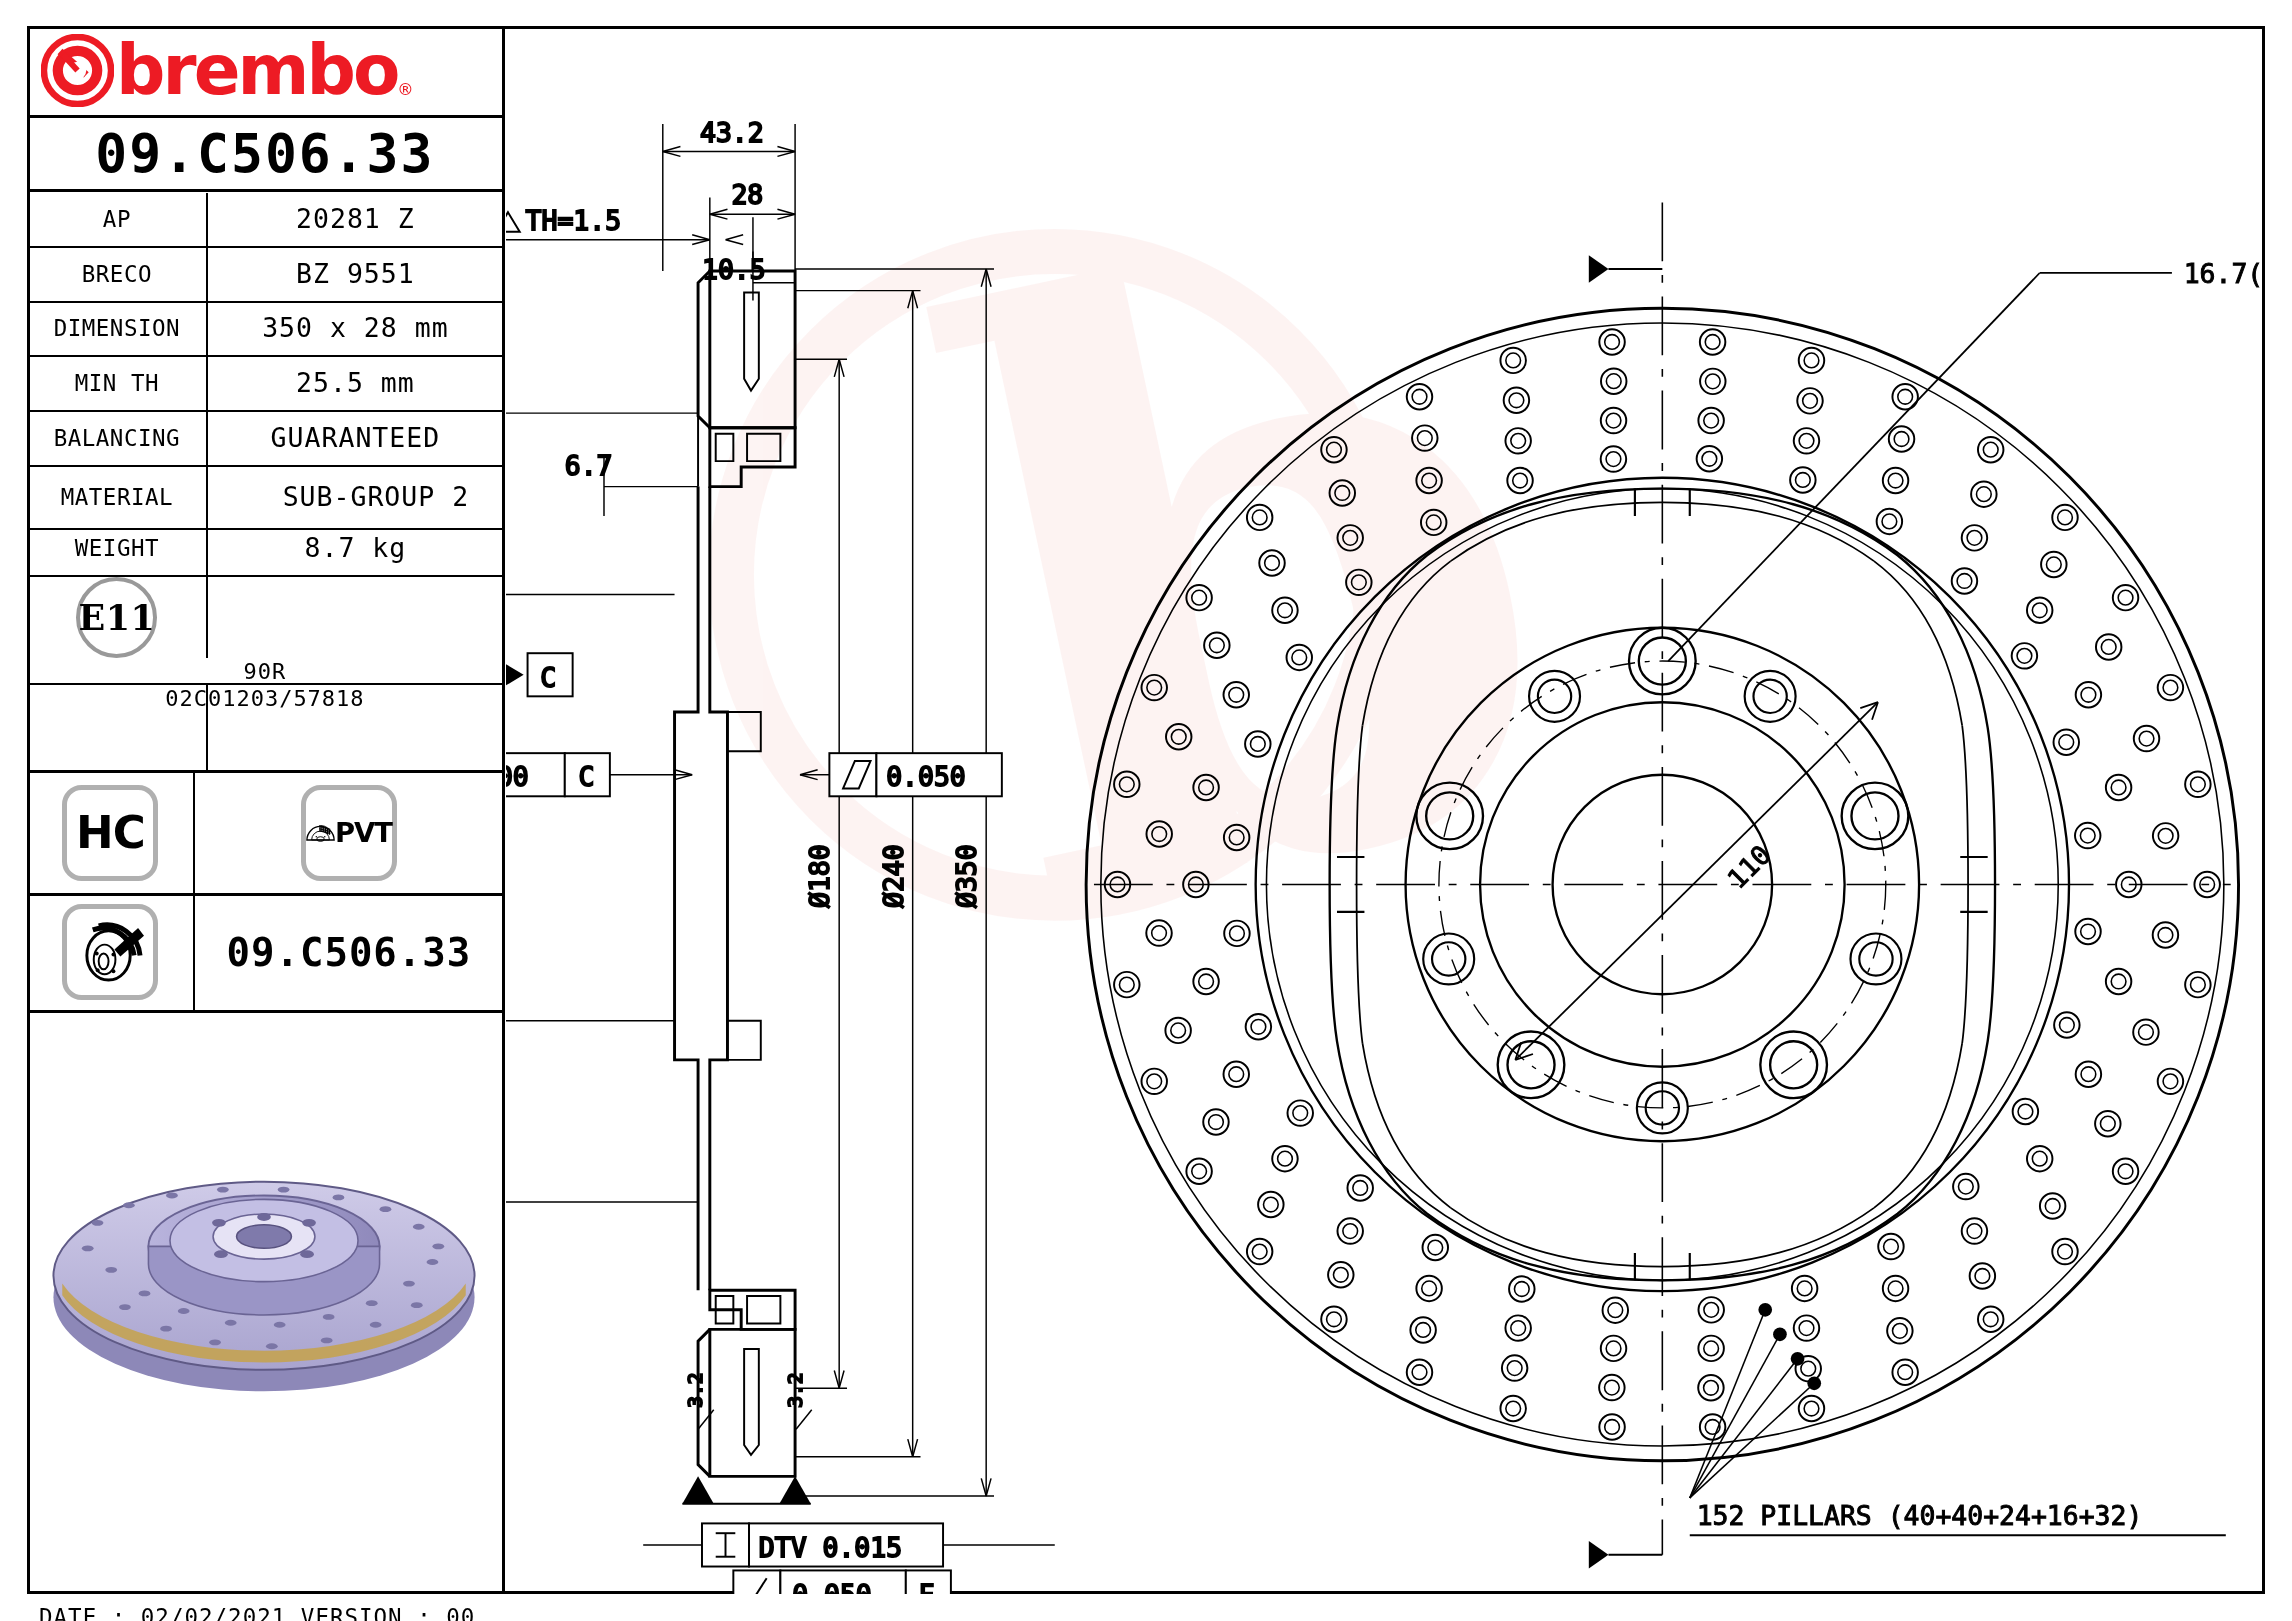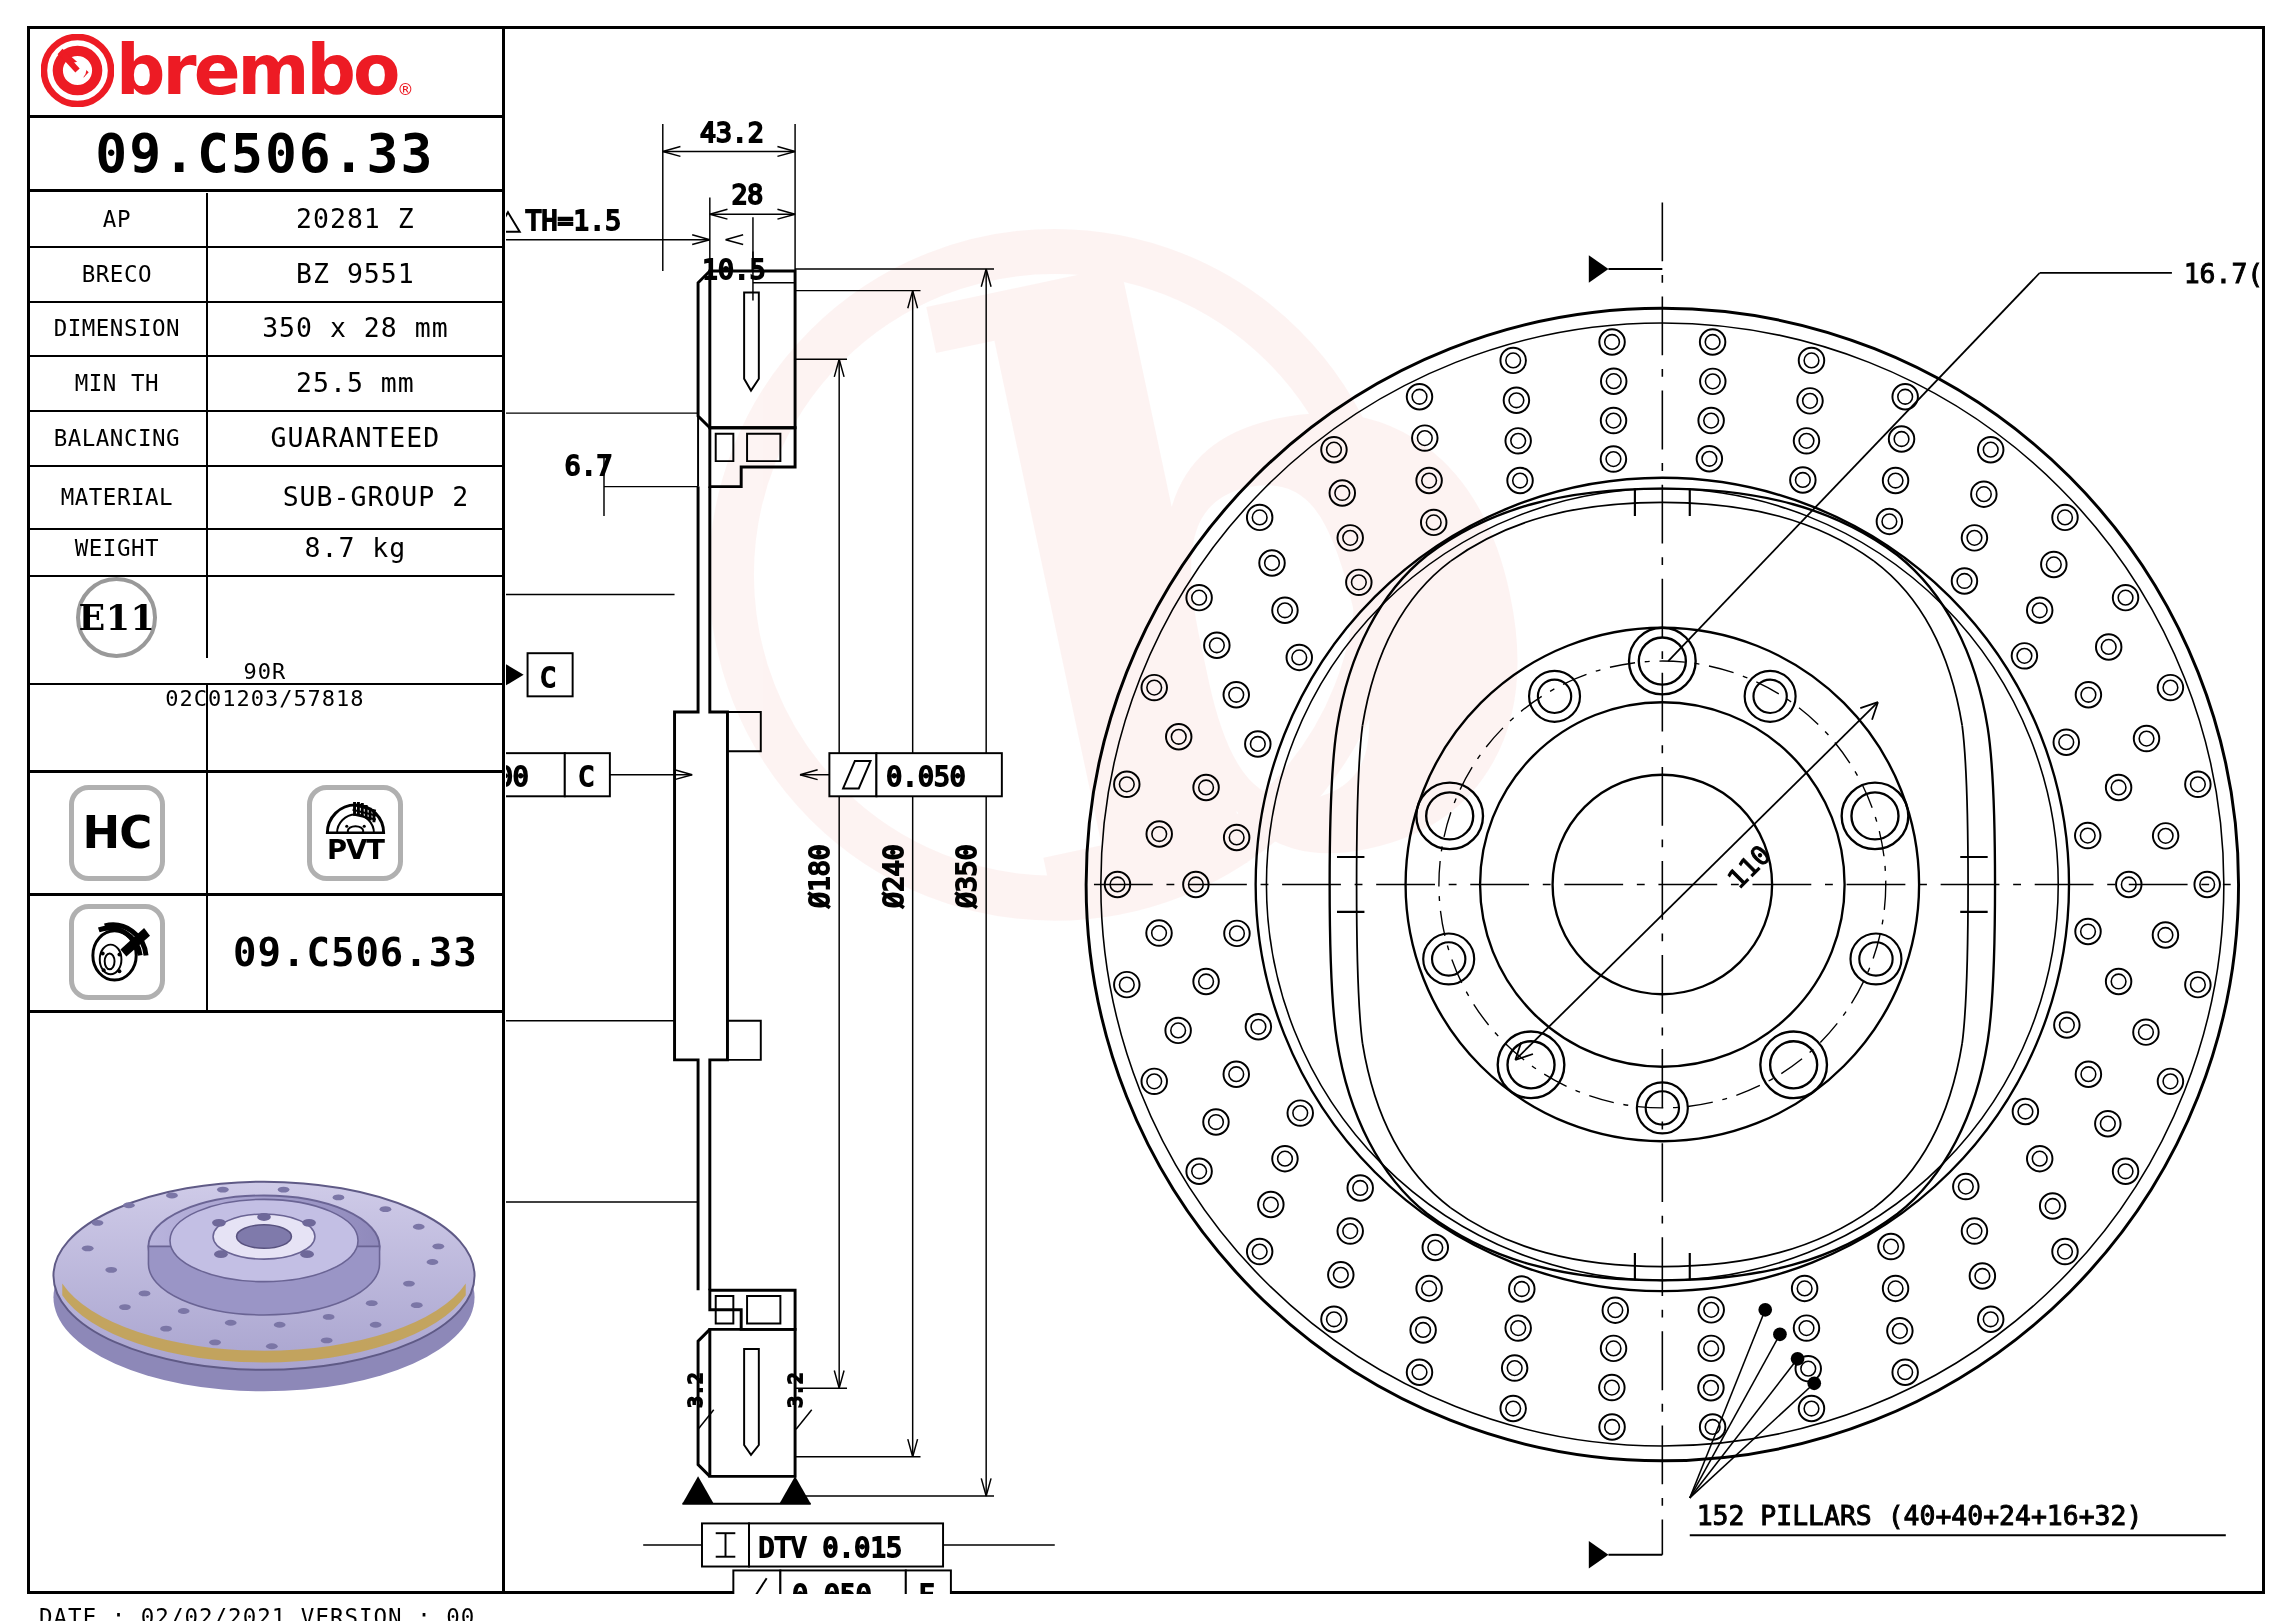--- a/index.html
+++ b/index.html
@@ -45,21 +45,21 @@
              font-family:"DejaVu Serif","Liberation Serif",serif;
              font-weight:bold;font-size:35px;color:#000;}
 
   
   #blankrow{position:absolute;left:0;width:100%;border-bottom:3.9px solid #000;
             box-sizing:border-box;display:flex;}
 
   
   #iconrow{position:absolute;left:0;width:100%;border-bottom:3.9px solid #000;
            box-sizing:border-box;display:flex;}
-  .iconcellA{width:181px;border-right:2.9px solid #000;box-sizing:border-box;
+  .iconcellA{width:168px;border-right:2.9px solid #000;box-sizing:border-box;
              display:flex;align-items:center;justify-content:center;}
   .iconcellB{flex:1;display:flex;align-items:center;justify-content:center;}
   .sqicon{width:86px;height:86px;border:5.9px solid #b0b0b0;border-radius:19.6px;
           background:#fff;display:flex;align-items:center;justify-content:center;
           font-family:"DejaVu Sans","Liberation Sans",sans-serif;
           font-weight:bold;font-size:45px;letter-spacing:-1px;}
 
   
   #discrow{position:absolute;left:0;width:100%;border-bottom:3.9px solid #000;
            box-sizing:border-box;display:flex;}
@@ -141,21 +141,21 @@
   <div id="blankrow" style="top:659px;height:88px;">
     <div class="cellL"></div>
     <div class="cellR"></div>
   </div>
 
   <div id="iconrow" style="top:747px;height:123px;">
     <div class="iconcellA">
       <div class="sqicon">HC</div>
     </div>
     <div class="iconcellB">
-      <div class="sqicon" style="flex-direction:column;font-size:27.4px;">
+      <div class="sqicon" style="flex-direction:row;font-size:27.4px;">
         <svg width="61" height="33" viewBox="0 0 62 34">
           <path d="M2 33 A29 29 0 0 1 60 33 Z" fill="none" stroke="#000" stroke-width="3"></path>
           <path d="M12 33 A19 19 0 0 1 50 33 Z" fill="none" stroke="#000" stroke-width="2"></path>
           <ellipse cx="31" cy="31" rx="8" ry="5" fill="none" stroke="#000" stroke-width="2"></ellipse>
           <circle cx="22" cy="26" r="1.6" fill="#000"></circle>
           <circle cx="40" cy="26" r="1.6" fill="#000"></circle>
           <path d="M30 1 L30 15 M34 1 L34 15 M38 2 L38 16 M42 4 L42 18 M46 7 L46 20 M50 11 L50 22" stroke="#000" stroke-width="3"></path>
           <path d="M28 4 L52 10 M28 9 L52 15 M29 14 L52 19" stroke="#000" stroke-width="2"></path>
         </svg>
         <span style="font-weight:bold;font-family:'DejaVu Sans','Liberation Sans',sans-serif;">PVT</span>

